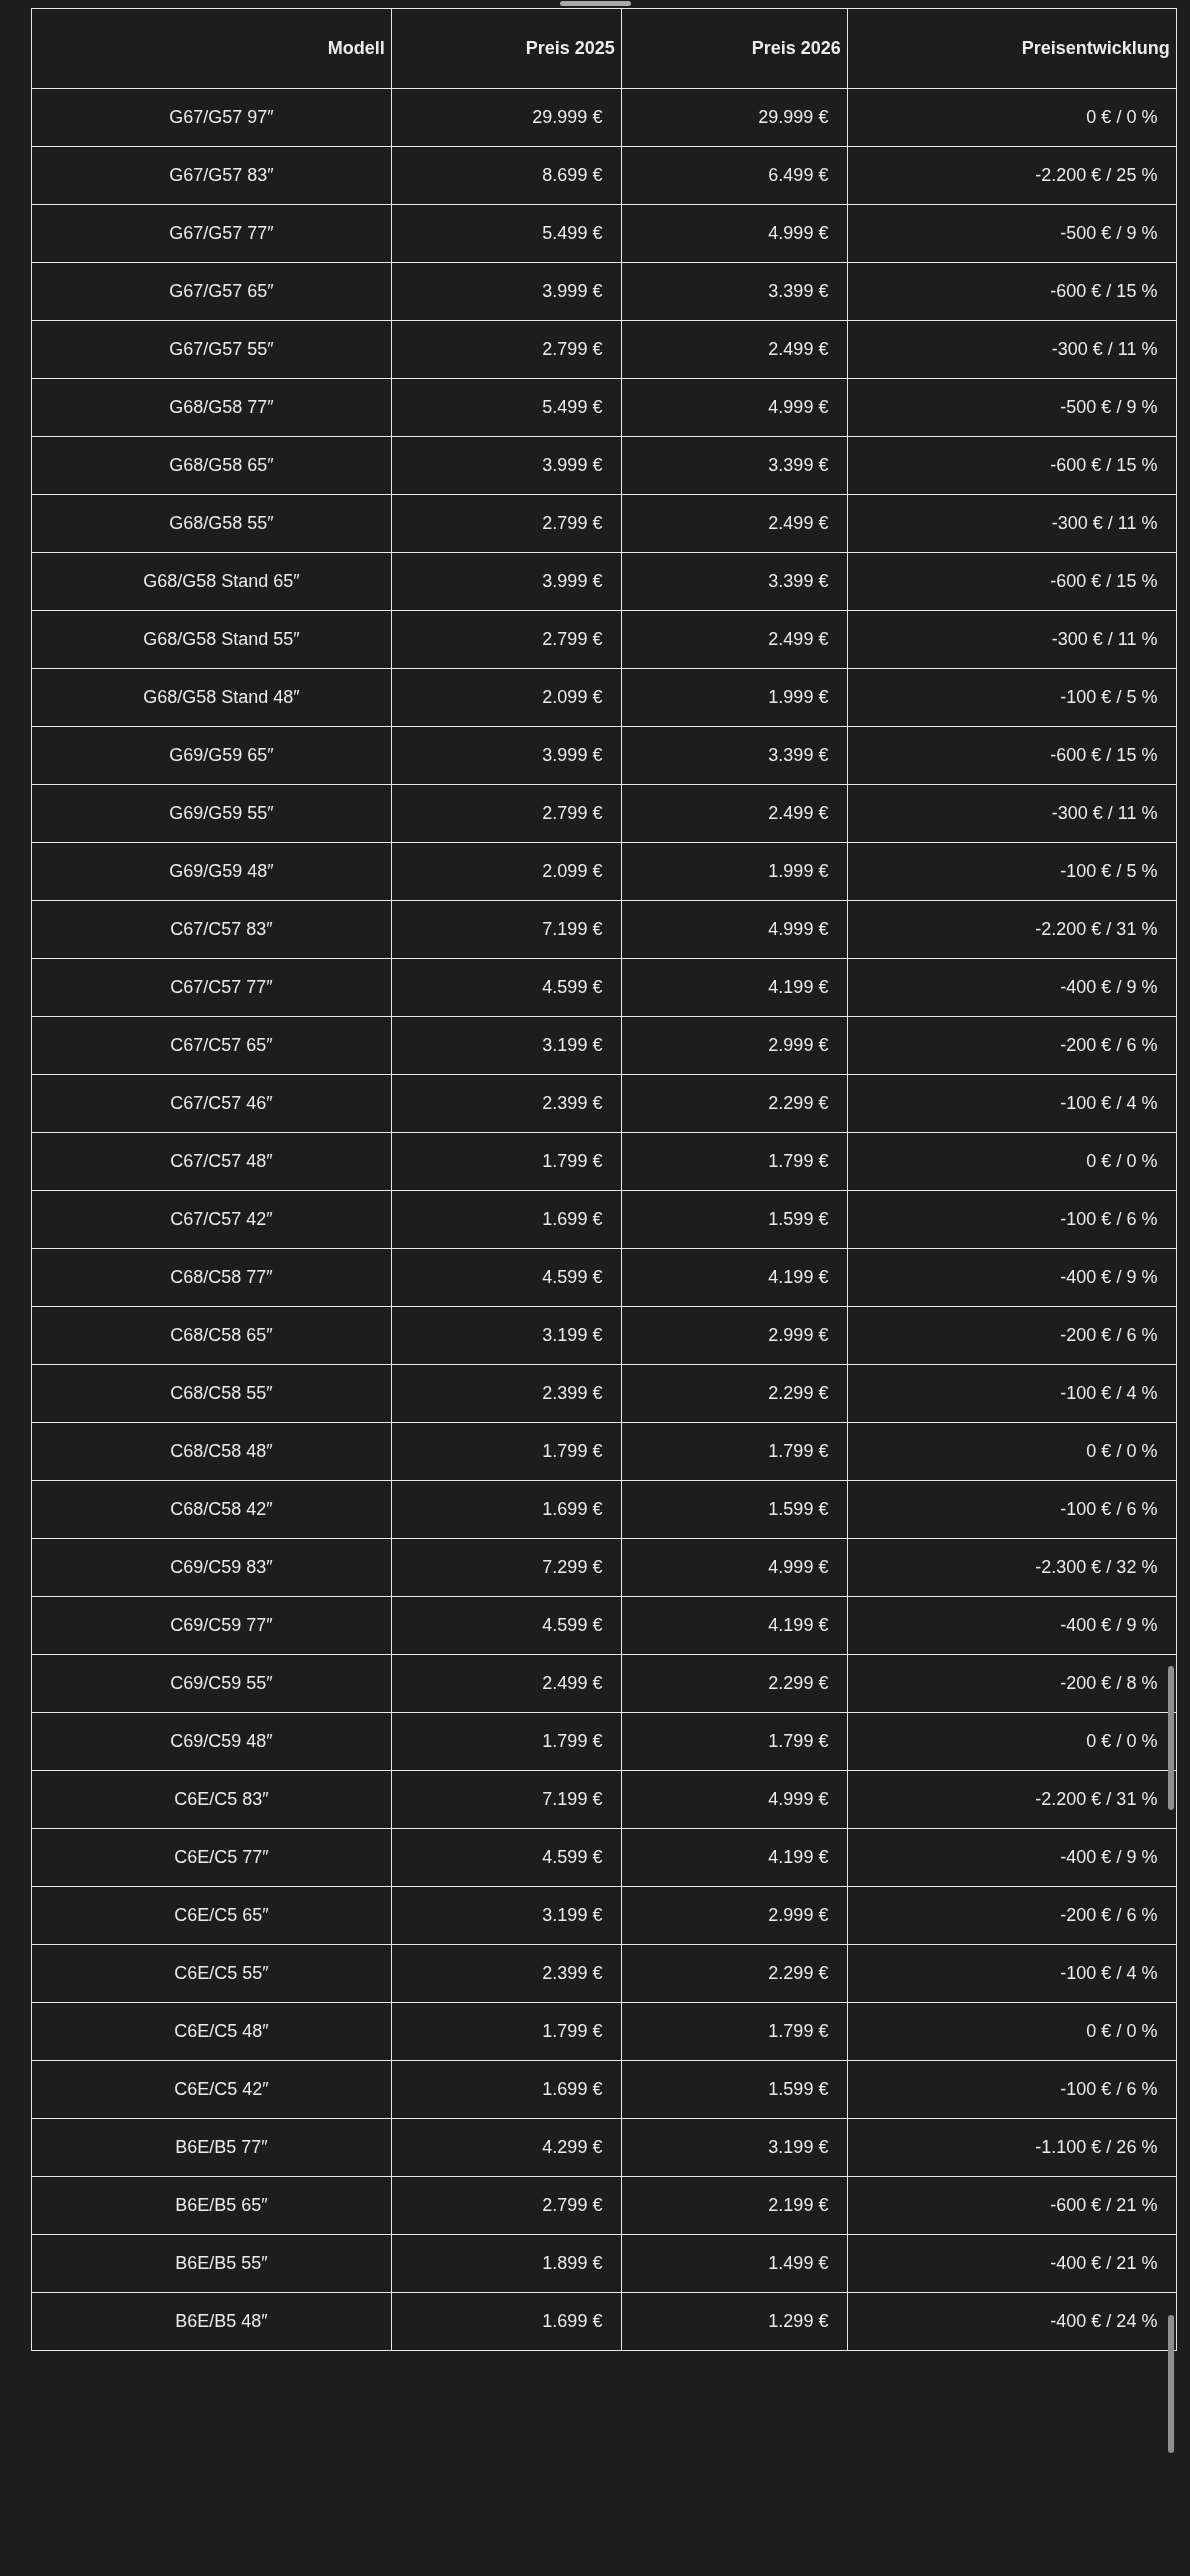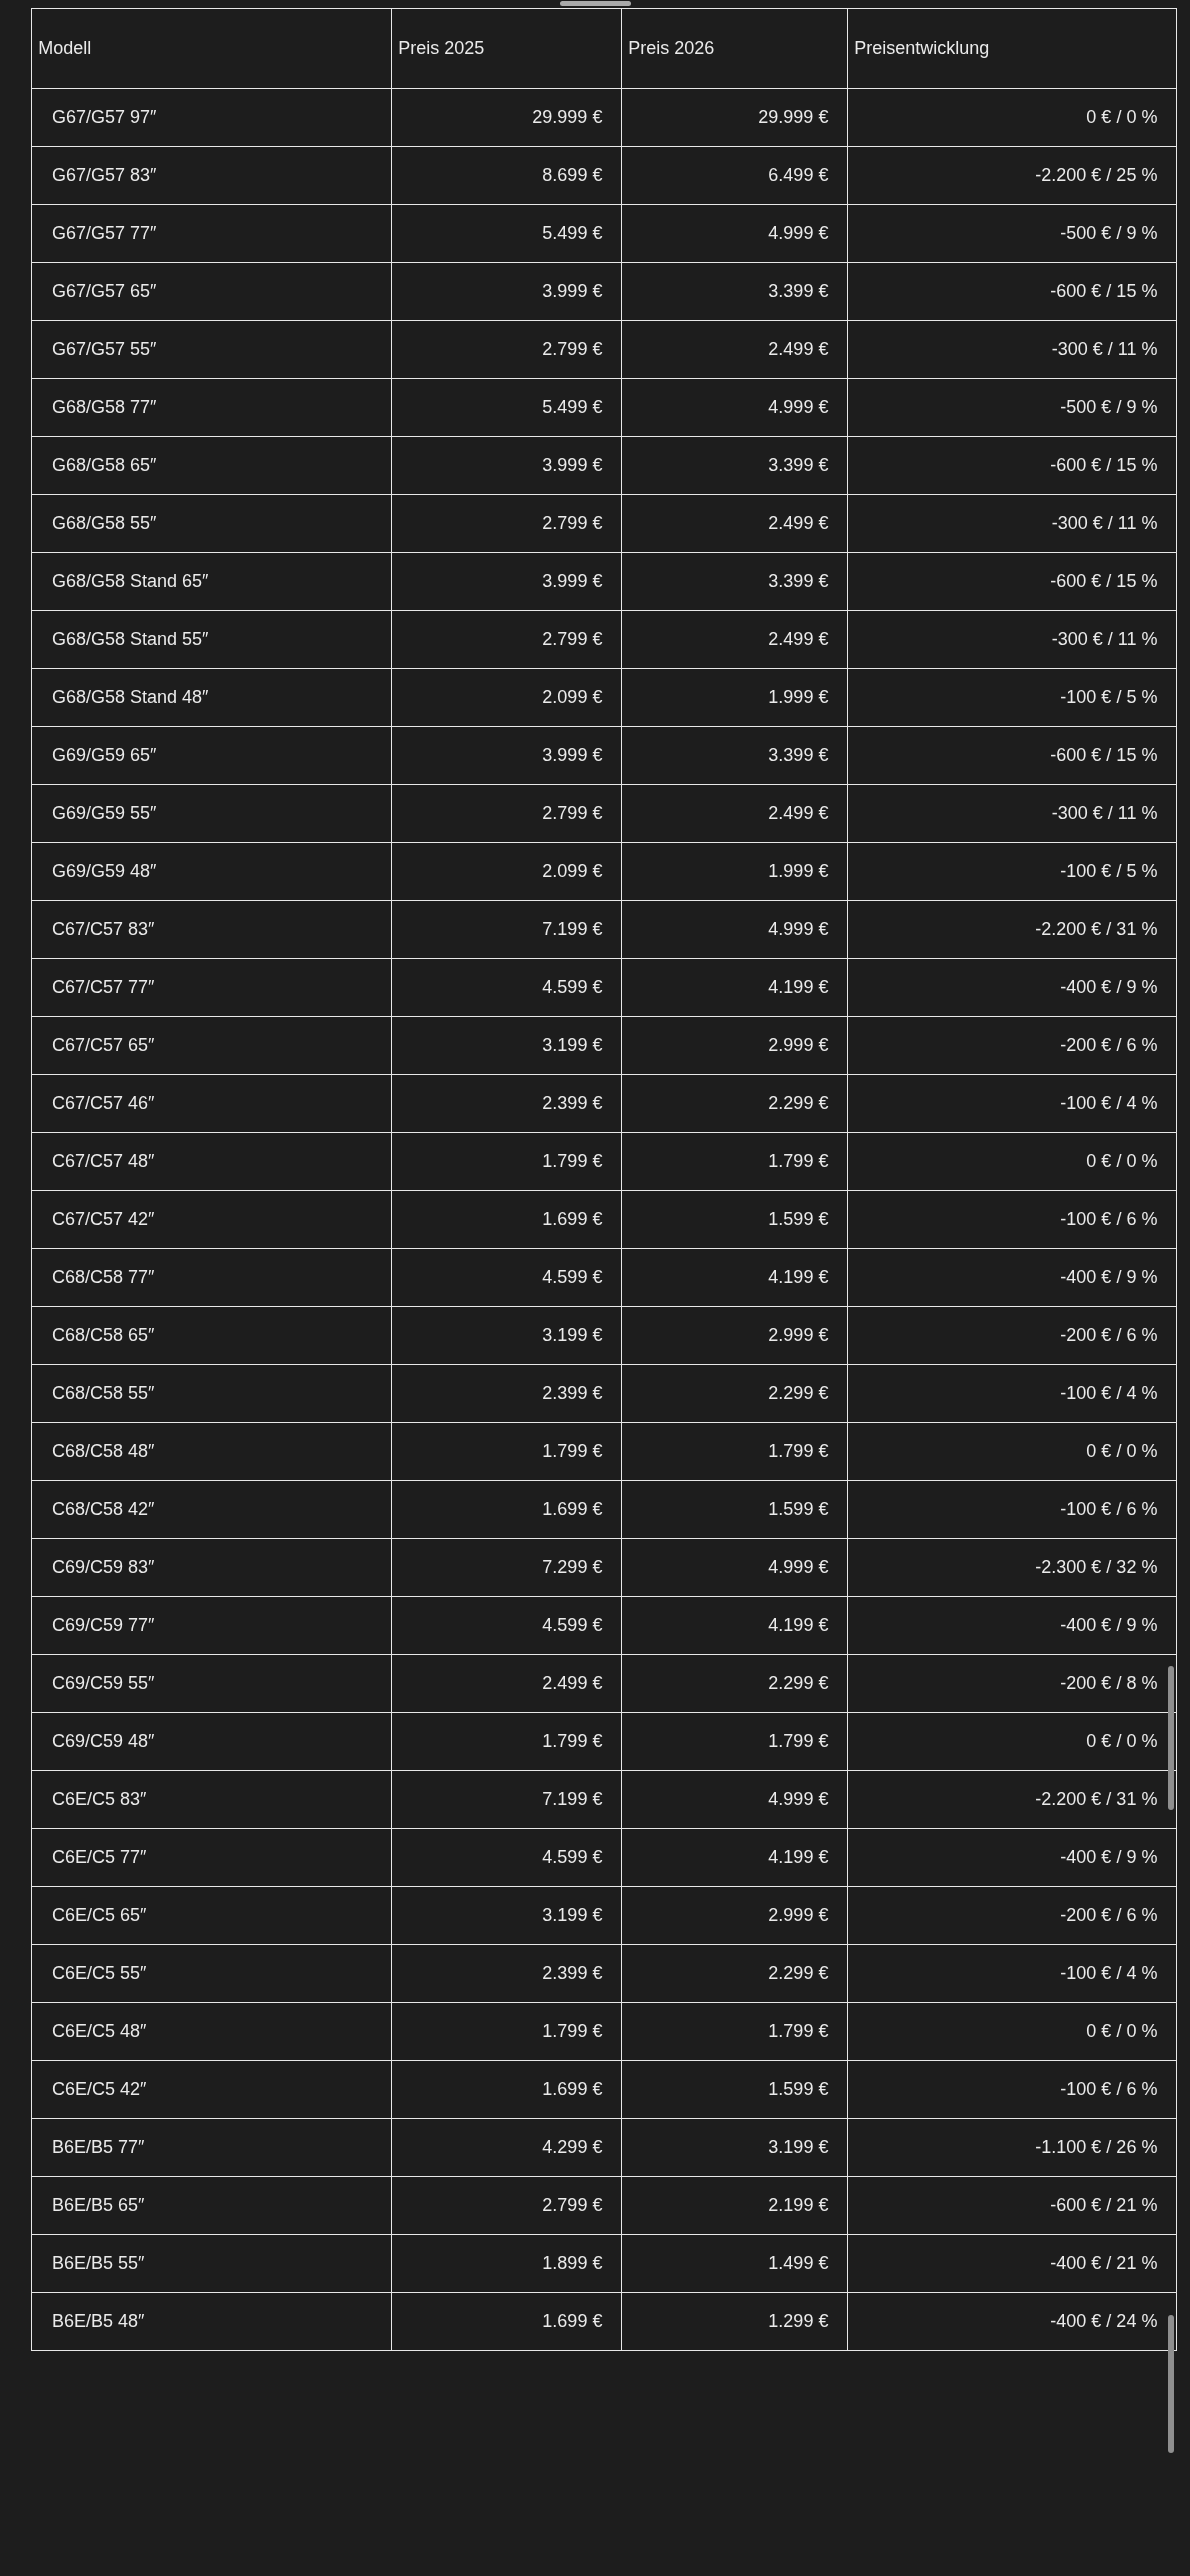--- a/index.html
+++ b/index.html
@@ -52,27 +52,27 @@
     color: #ebebeb;
     font-size: 18px;
     line-height: 1.2;
     vertical-align: middle;
     background: #1d1d1d;
     overflow: hidden;
     white-space: nowrap;
   }
   .price-table thead th {
     height: 79px;
-    font-weight: 400;
-    text-align: left;
+    font-weight: 700;
+    text-align: right;
     padding: 0 6.2px;
   }
   .price-table tbody tr { height: 58px; }
   .price-table td.c-model {
-    text-align: left;
+    text-align: center;
     padding-left: 20px;
     padding-right: 0;
   }
   .price-table td.c-num {
     text-align: right;
     padding-right: 18.6px;
     padding-left: 6.2px;
   }
 </style>
 </head>

